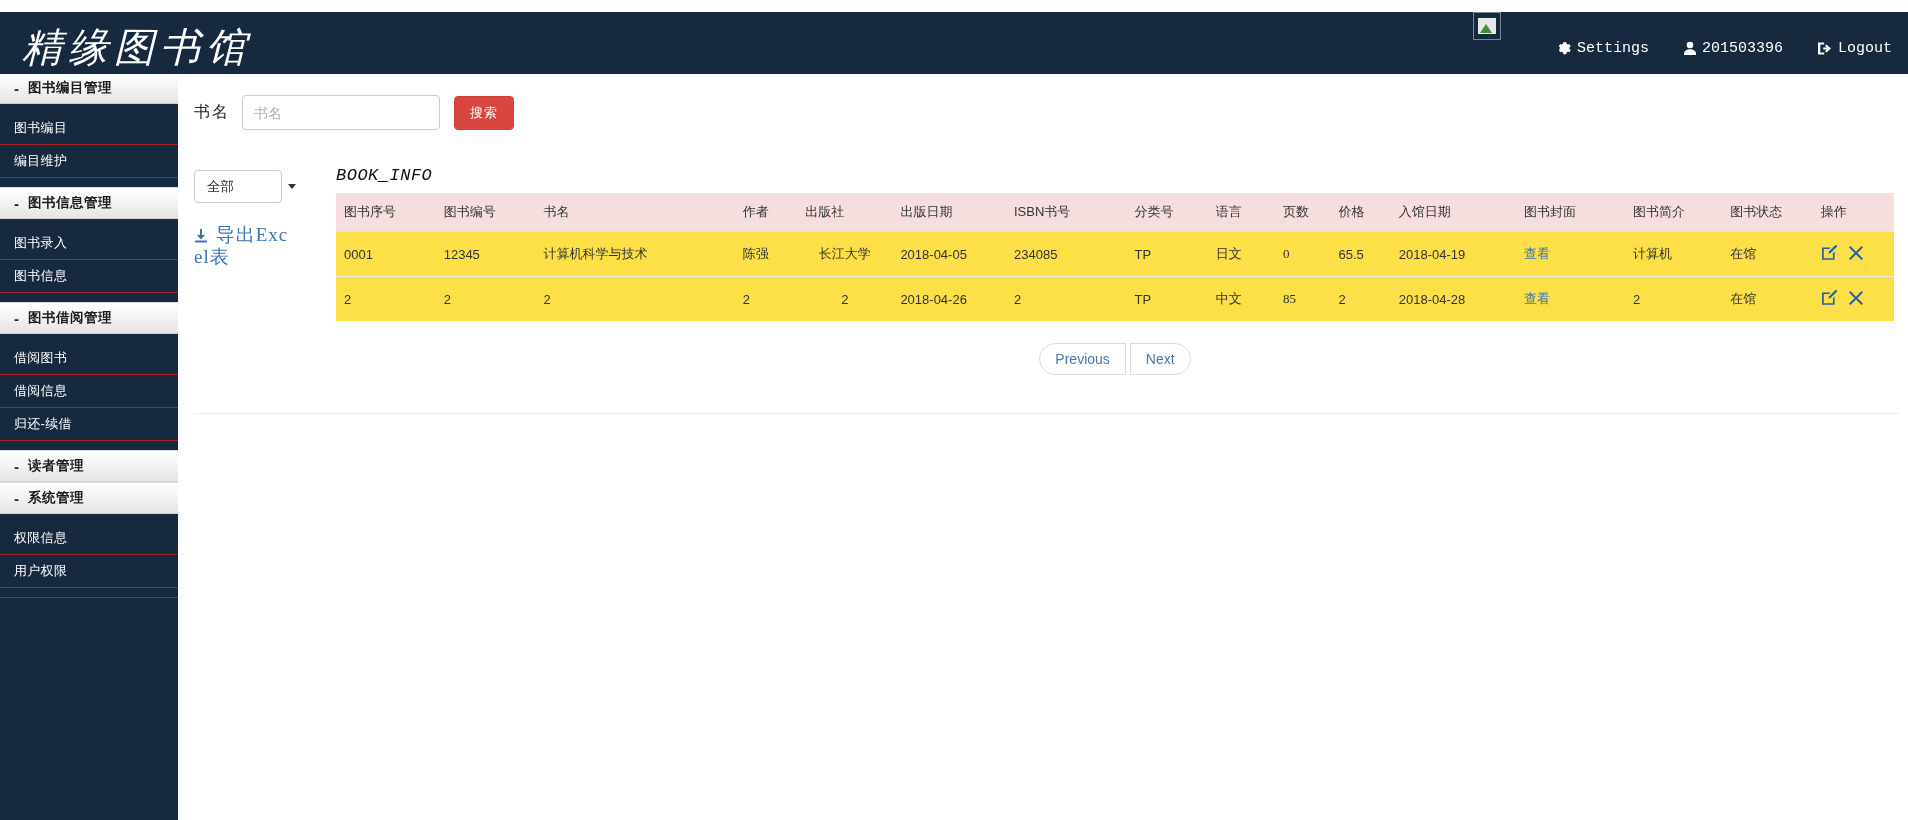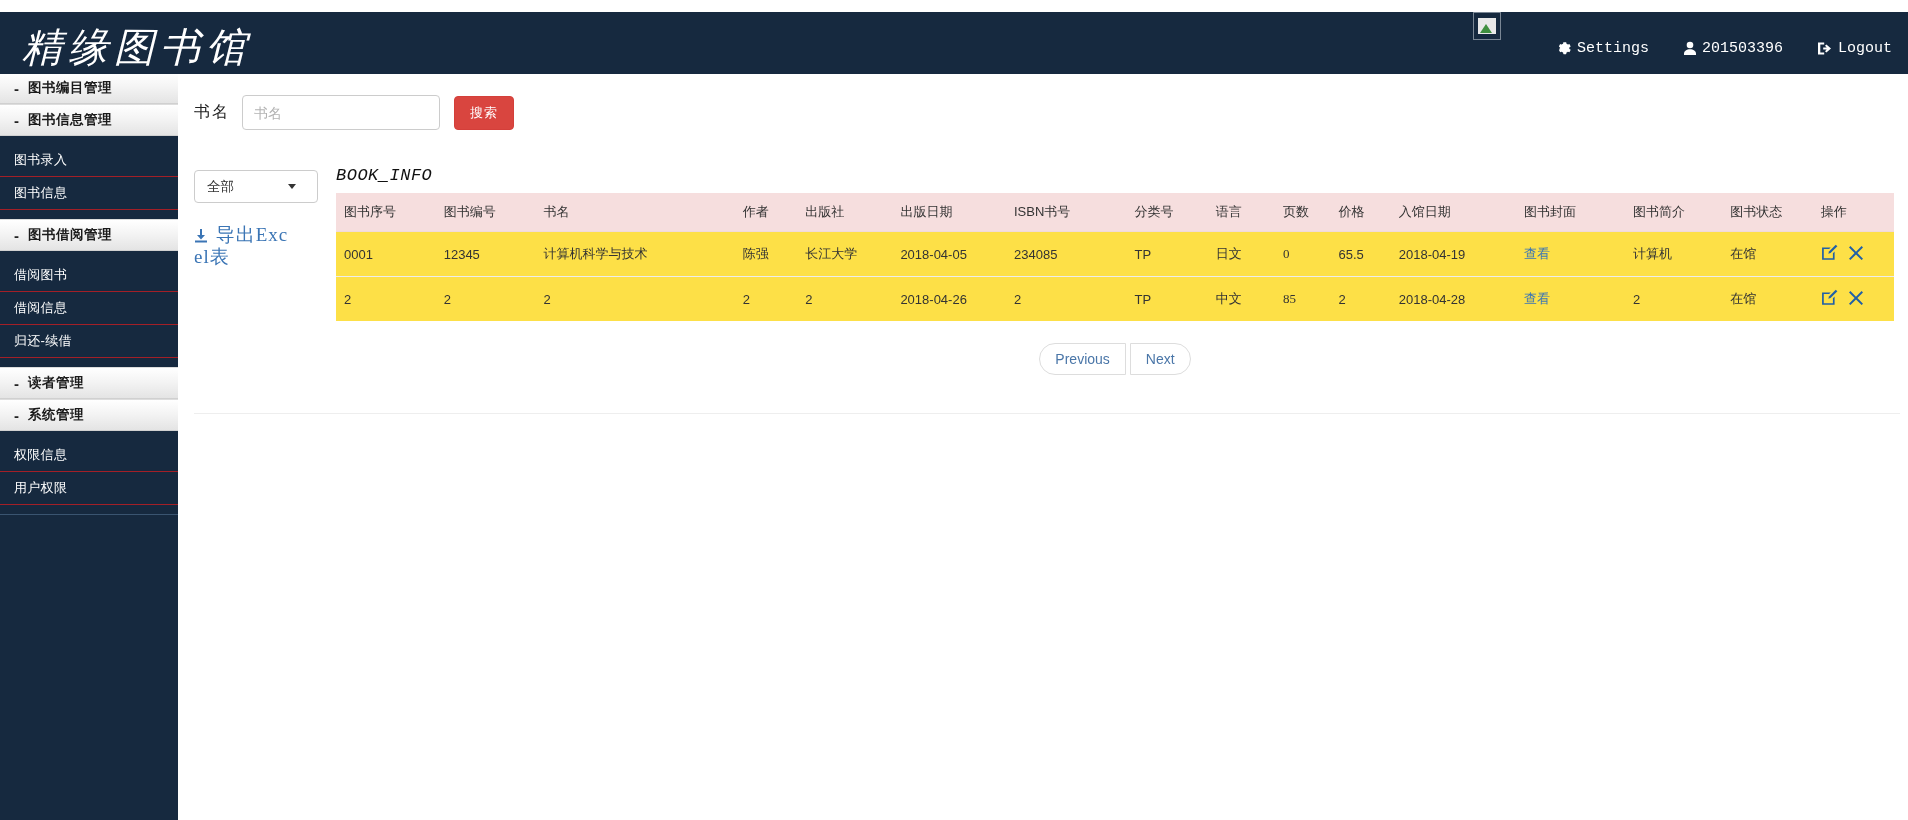--- a/index.html
+++ b/index.html
@@ -212,21 +212,21 @@
   .left-col {
     width: 128px;
     flex: 0 0 128px;
     padding-top: 4px;
   }
   .select-wrap {
     position: relative;
     width: 112px;
   }
   .filter-select {
-    width: 124px;
+    width: 88px;
     height: 33px;
     border: 1px solid #cccccc;
     border-radius: 4px;
     background: #ffffff;
     font-size: 13.5px;
     color: #333333;
     padding: 0 26px 0 12px;
     appearance: none;
     -webkit-appearance: none;
     outline: none;
@@ -307,21 +307,21 @@
     cursor: pointer;
     vertical-align: middle;
   }
   .op-ico + .op-ico { margin-left: 7px; }
 
   
   .c0 { width: 86px; }
   .c1 { width: 86px; }
   .c2 { width: 172px; }
   .c3 { width: 54px; }
-  .c4 { width: 82px; }
+  .c4 { width: 82px; text-align: center; }
   .c5 { width: 98px; }
   .c6 { width: 104px; }
   .c7 { width: 70px; }
   .c8 { width: 58px; }
   .c9 { width: 48px; font-family: Liberation Serif, serif; }
   .c10 { width: 52px; }
   .c11 { width: 108px; }
   .c12 { width: 94px; }
   .c13 { width: 84px; }
   .c14 { width: 78px; }
@@ -395,20 +395,25 @@
     </a>
   </div>
 </div>
 
 <div class="sidebar">
 
   <div>
     <div class="panel-heading">
       <span class="minus">-</span>
       <span class="ph-title">图书编目管理</span>
+    </div>
+    <div class="group-body">
+      <a class="nav-item" href="#">图书编目</a>
+      <a class="nav-item" href="#">编目维护</a>
+      <div class="group-spacer"></div>
     </div>
   </div>
 
   <div>
     <div class="panel-heading">
       <span class="minus">-</span>
       <span class="ph-title">图书信息管理</span>
     </div>
     <div class="group-body">
       <a class="nav-item" href="#">图书录入</a>

